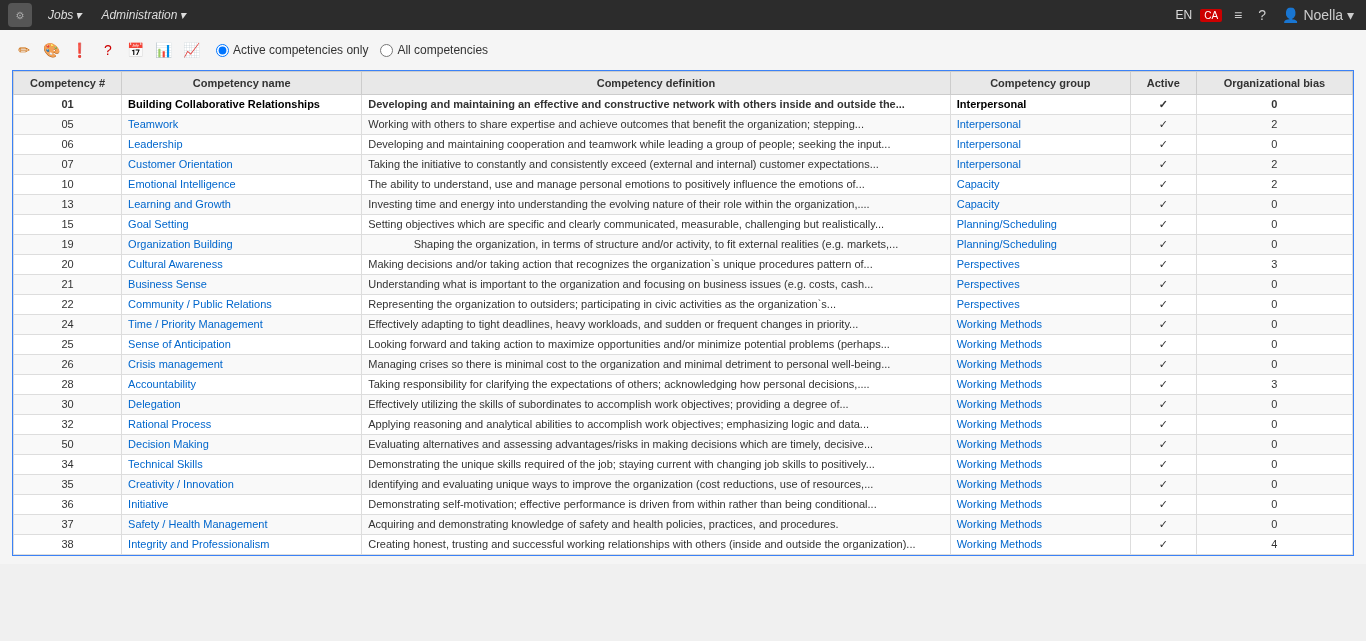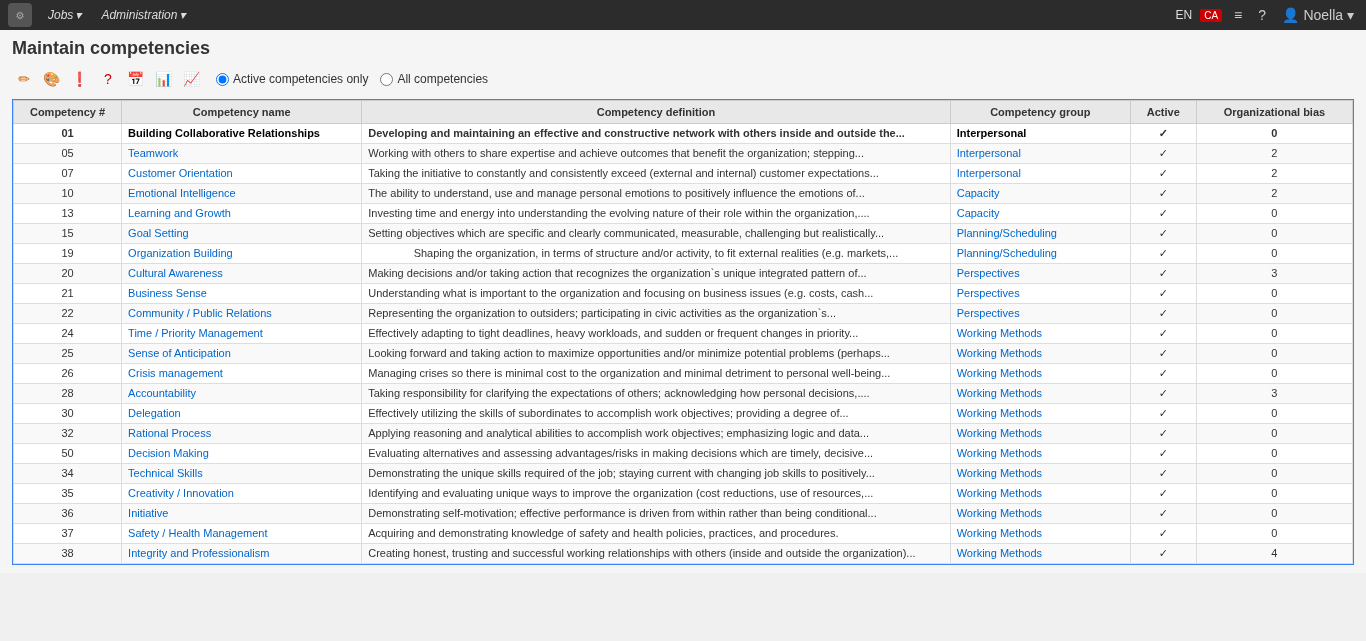--- a/index.html
+++ b/index.html
@@ -129,21 +129,20 @@
   <div class="nav-right">
     <span style="color:#ddd;font-size:12px;">EN</span>
     <span class="flag">CA</span>
     <span class="icon-btn">≡</span>
     <span class="icon-btn">?</span>
     <span class="icon-btn">👤 <span>Noella</span> ▾</span>
   </div>
 </div>
 
 <div class="page-content">
-  <h1 class="page-title">Maintain competencies</h1>
 
   <div class="toolbar">
     <div class="toolbar-icon" title="Edit" style="color:#cc6600;">✏</div>
     <div class="toolbar-icon" title="Color" style="color:#cc0000;">🎨</div>
     <div class="toolbar-icon" title="Alert" style="color:#cc0000;">❗</div>
     <div class="toolbar-icon" title="Help" style="color:#cc0000;">?</div>
     <div class="toolbar-icon" title="Calendar" style="color:#336699;">📅</div>
     <div class="toolbar-icon" title="List" style="color:#336699;">📊</div>
     <div class="toolbar-icon" title="Chart" style="color:#336699;">📈</div>
 
@@ -182,20 +181,28 @@
           </tr>
           <tr>
             <td class="num">05</td>
             <td class="blue-link">Teamwork</td>
             <td style="color: rgb(51, 51, 51);">Working with others to share expertise and achieve outcomes that benefit the organization; stepping...</td>
             <td class="blue-link">Interpersonal</td>
             <td class="check">✓</td>
             <td class="bias">2</td>
           </tr>
           <tr>
+            <td class="num">06</td>
+            <td class="blue-link">Leadership</td>
+            <td style="color: rgb(51, 51, 51);">Developing and maintaining cooperation and teamwork while leading a group of people; seeking the input...</td>
+            <td class="blue-link">Interpersonal</td>
+            <td class="check">✓</td>
+            <td class="bias">0</td>
+          </tr>
+          <tr>
             <td class="num">07</td>
             <td class="blue-link">Customer Orientation</td>
             <td style="color: rgb(51, 51, 51);">Taking the initiative to constantly and consistently exceed (external and internal) customer expectations...</td>
             <td class="blue-link">Interpersonal</td>
             <td class="check">✓</td>
             <td class="bias">2</td>
           </tr>
           <tr>
             <td class="num">10</td>
             <td class="blue-link">Emotional Intelligence</td>
@@ -224,21 +231,21 @@
             <td class="num">19</td>
             <td class="blue-link">Organization Building</td>
             <td style="color: rgb(51, 51, 51); text-align: center;">Shaping the organization, in terms of structure and/or activity, to fit external realities (e.g. markets,...</td>
             <td class="blue-link">Planning/Scheduling</td>
             <td class="check">✓</td>
             <td class="bias">0</td>
           </tr>
           <tr>
             <td class="num">20</td>
             <td class="blue-link">Cultural Awareness</td>
-            <td style="color: rgb(51, 51, 51);">Making decisions and/or taking action that recognizes the organization`s unique integrated pattern of...</td>
+            <td style="color: rgb(51, 51, 51);">Making decisions and/or taking action that recognizes the organization`s unique procedures pattern of...</td>
             <td class="blue-link">Perspectives</td>
             <td class="check">✓</td>
             <td class="bias">3</td>
           </tr>
           <tr>
             <td class="num">21</td>
             <td class="blue-link">Business Sense</td>
             <td style="color: rgb(51, 51, 51);">Understanding what is important to the organization and focusing on business issues (e.g. costs, cash...</td>
             <td class="blue-link">Perspectives</td>
             <td class="check">✓</td>

